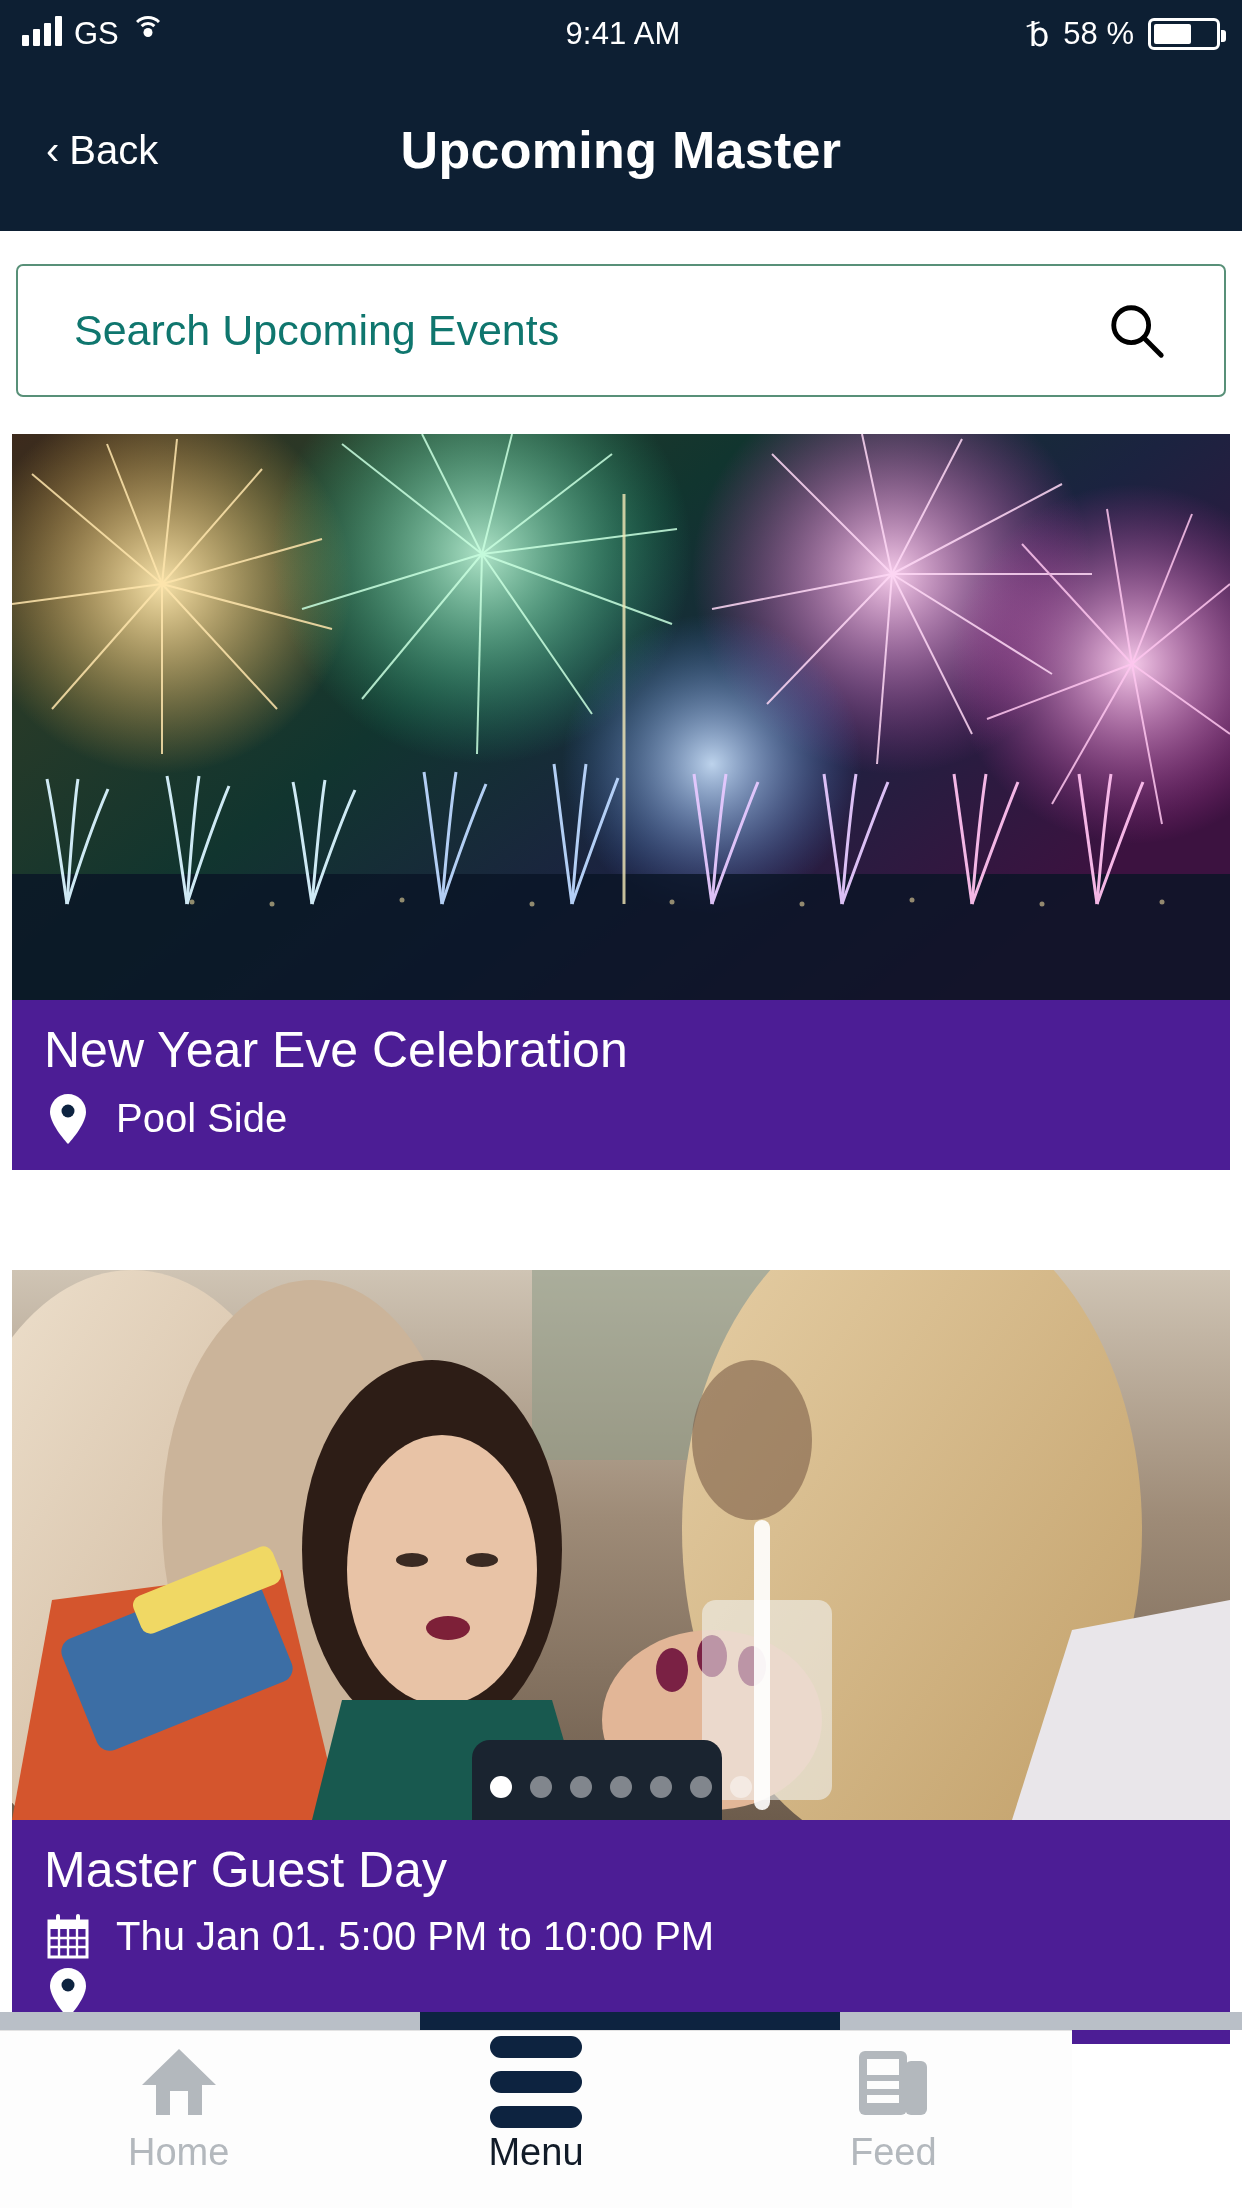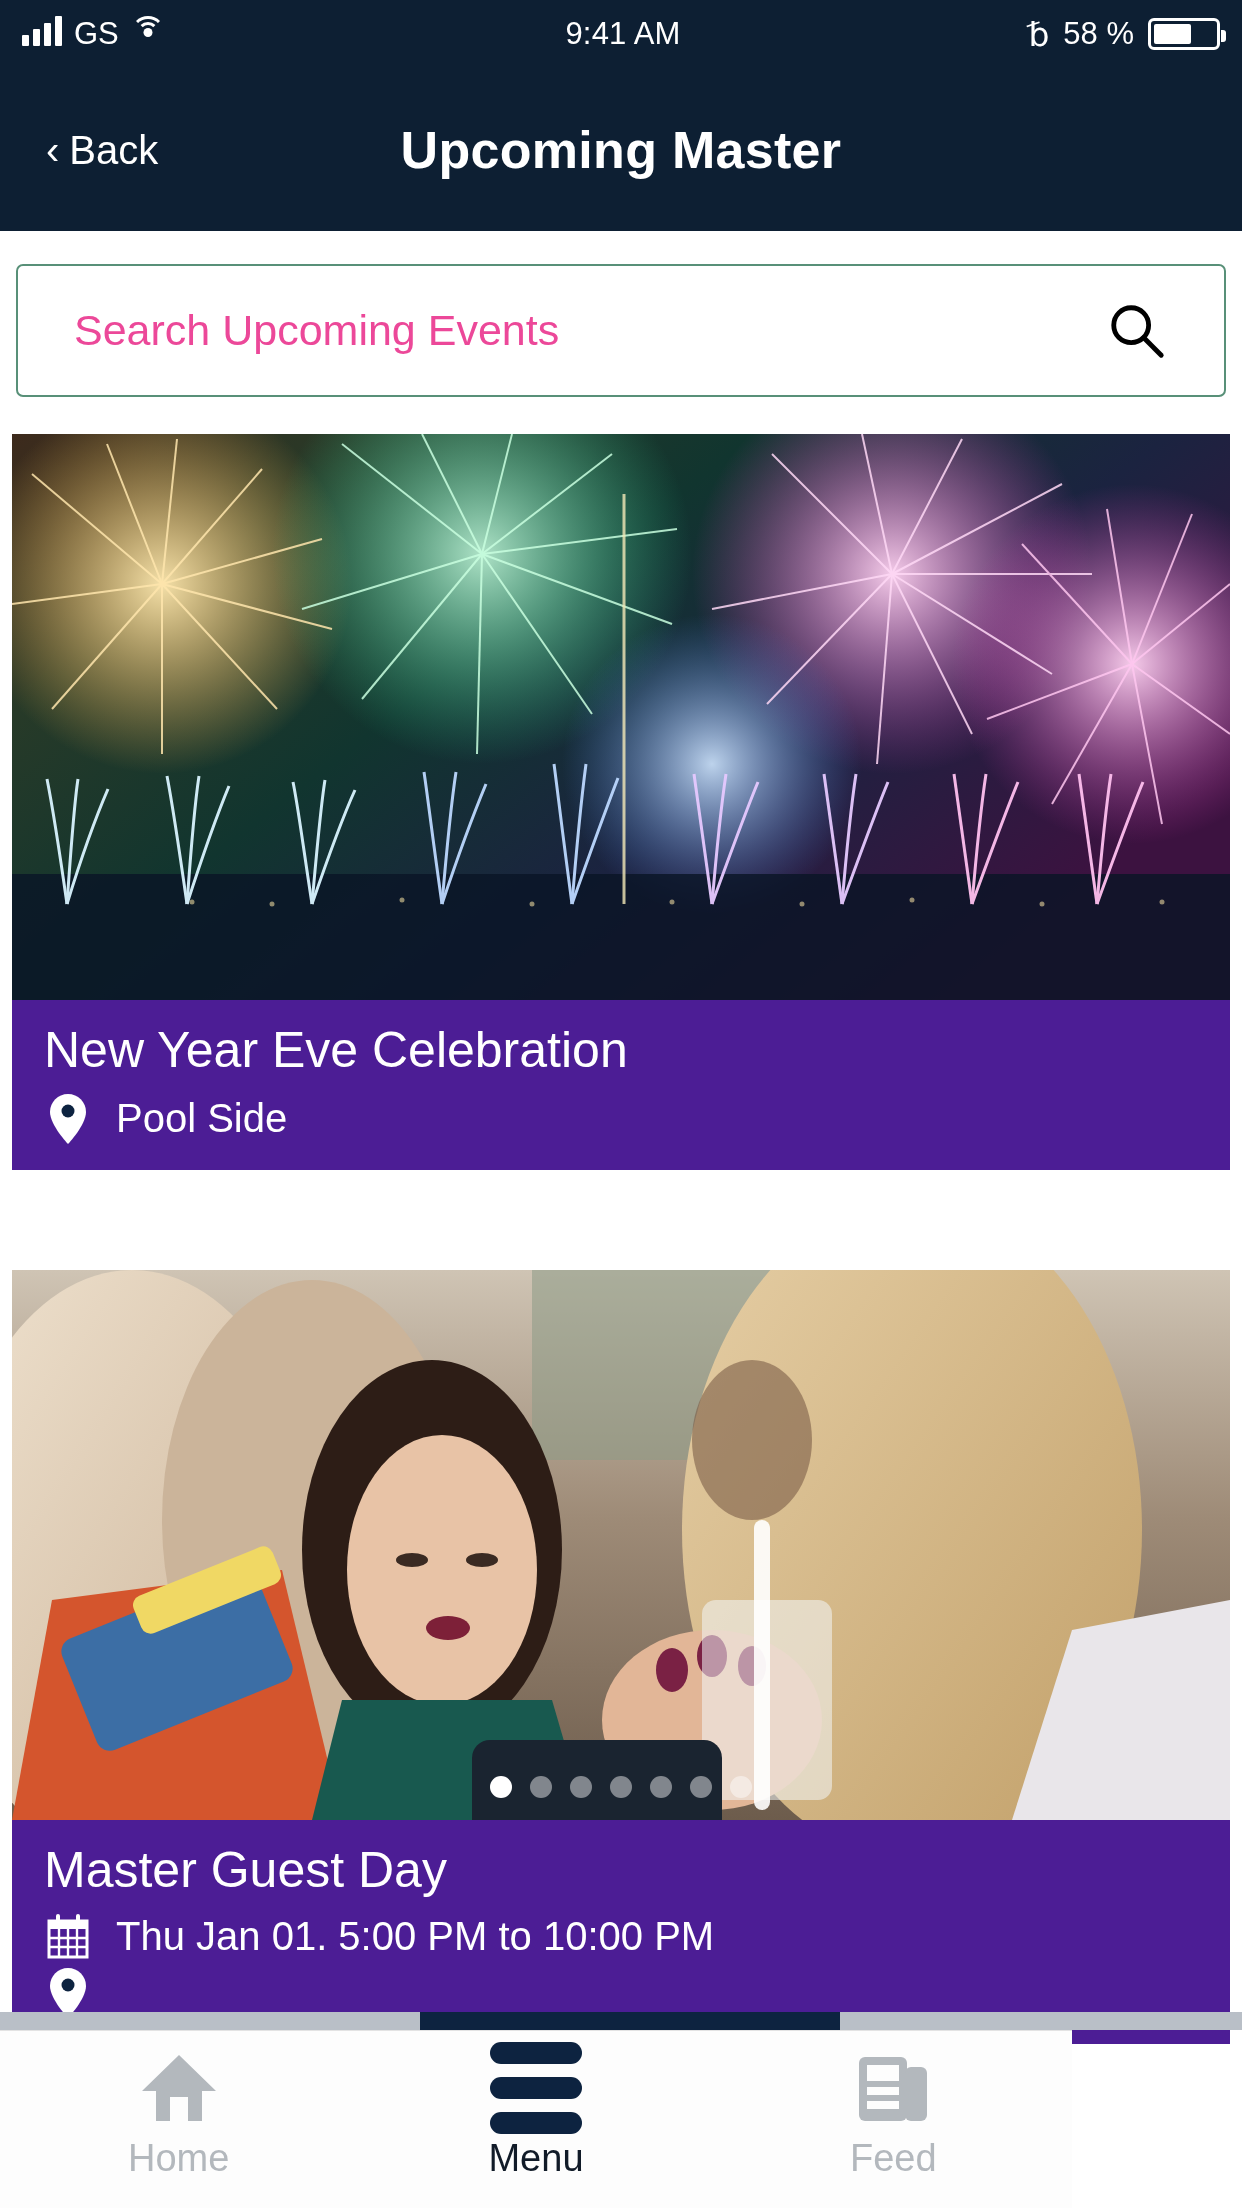--- a/index.html
+++ b/index.html
@@ -63,21 +63,21 @@
   
   .search-wrap {
     position:absolute; top:231px; left:0; width:1242px; height:200px;
     background:#fff; padding:33px 16px 0 16px;
   }
   .searchbox {
     position:relative; width:1210px; height:133px;
     border:2px solid #589078; border-radius:7px; background:#fff;
     display:flex; align-items:center; padding:0 34px 0 56px;
   }
-  .search-placeholder { font-size:43px; color:#ec4899; font-weight:400;text-align:right; }
+  .search-placeholder { font-size:43px; color:#0f766e; font-weight:400;text-align:right; }
   .search-icon {
     position:absolute; right:56px; top:50%; transform:translateY(-50%);
     width:62px; height:62px;
   }
 
   
   .card { position:absolute; left:12px; width:1218px; overflow:hidden; }
   .card-media { position:relative; width:100%; background:#0a1420; overflow:hidden; }
   .card-info { background:#4c1d95; color:#fff; padding:22px 32px 26px 32px; }
   .card-title { font-size:50px; font-weight:400; line-height:1.15; margin-bottom:14px; }
@@ -98,21 +98,21 @@
   
   .scroll-strip { position:absolute; left:0; top:2012px; width:1242px; height:18px;
      background:#b9bfc7; }
   .scroll-strip i { position:absolute; left:420px; width:420px; height:18px;
      background:#0d2340; display:block; }
 
   
   .tabbar {
     position:absolute; left:0; bottom:0; width:1072px; height:178px;
     background:#fdfdfd; border-top:1px solid #e3e3e3;
-    display:flex; align-items:flex-start; padding-top:22px;text-align:right;
+    display:flex; align-items:flex-start; padding-top:16px;text-align:right;
   }
   .tab { flex:1; display:flex; flex-direction:column; align-items:center; gap:14px; cursor:pointer; }
   .tab-label { font-size:38px; color:#b3b8bd; font-weight:400; }
   .tab.active .tab-label { color:#111b28; }
   .tab-icon { height:70px; display:flex; align-items:center; justify-content:center; }
   .hamburger { display:flex; flex-direction:column; gap:13px; }
   .hamburger i { display:block; width:92px; height:22px; background:#0d2340; border-radius:11px; }
 </style>
 </head>
 <body>

